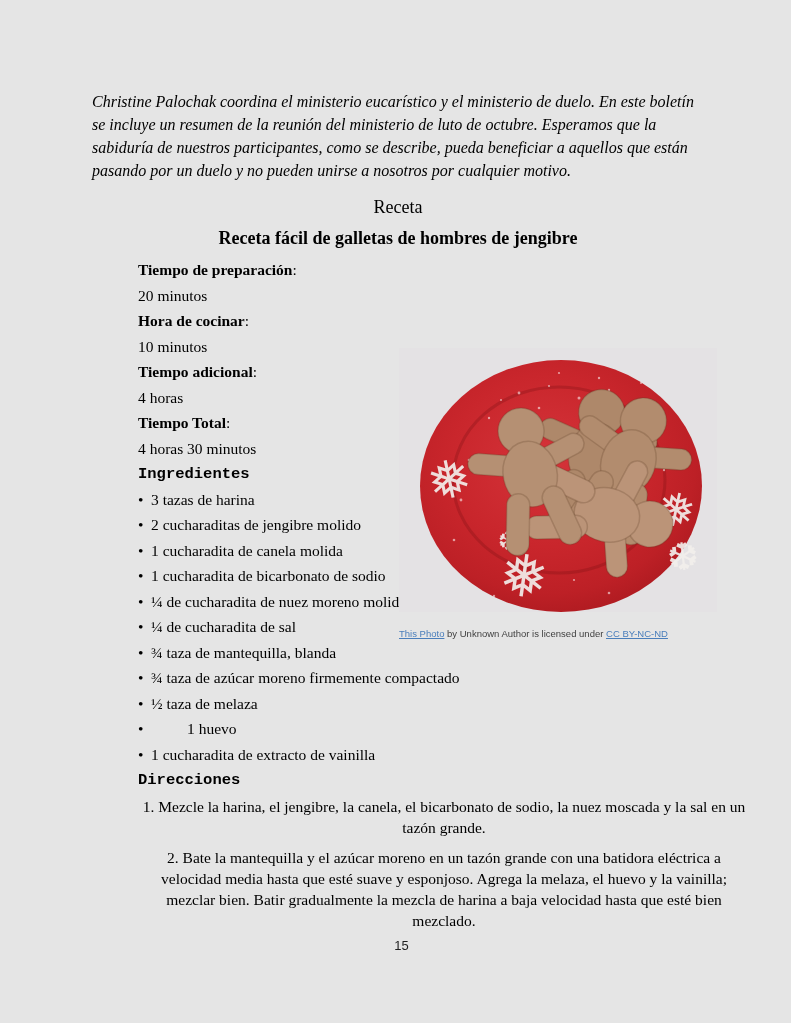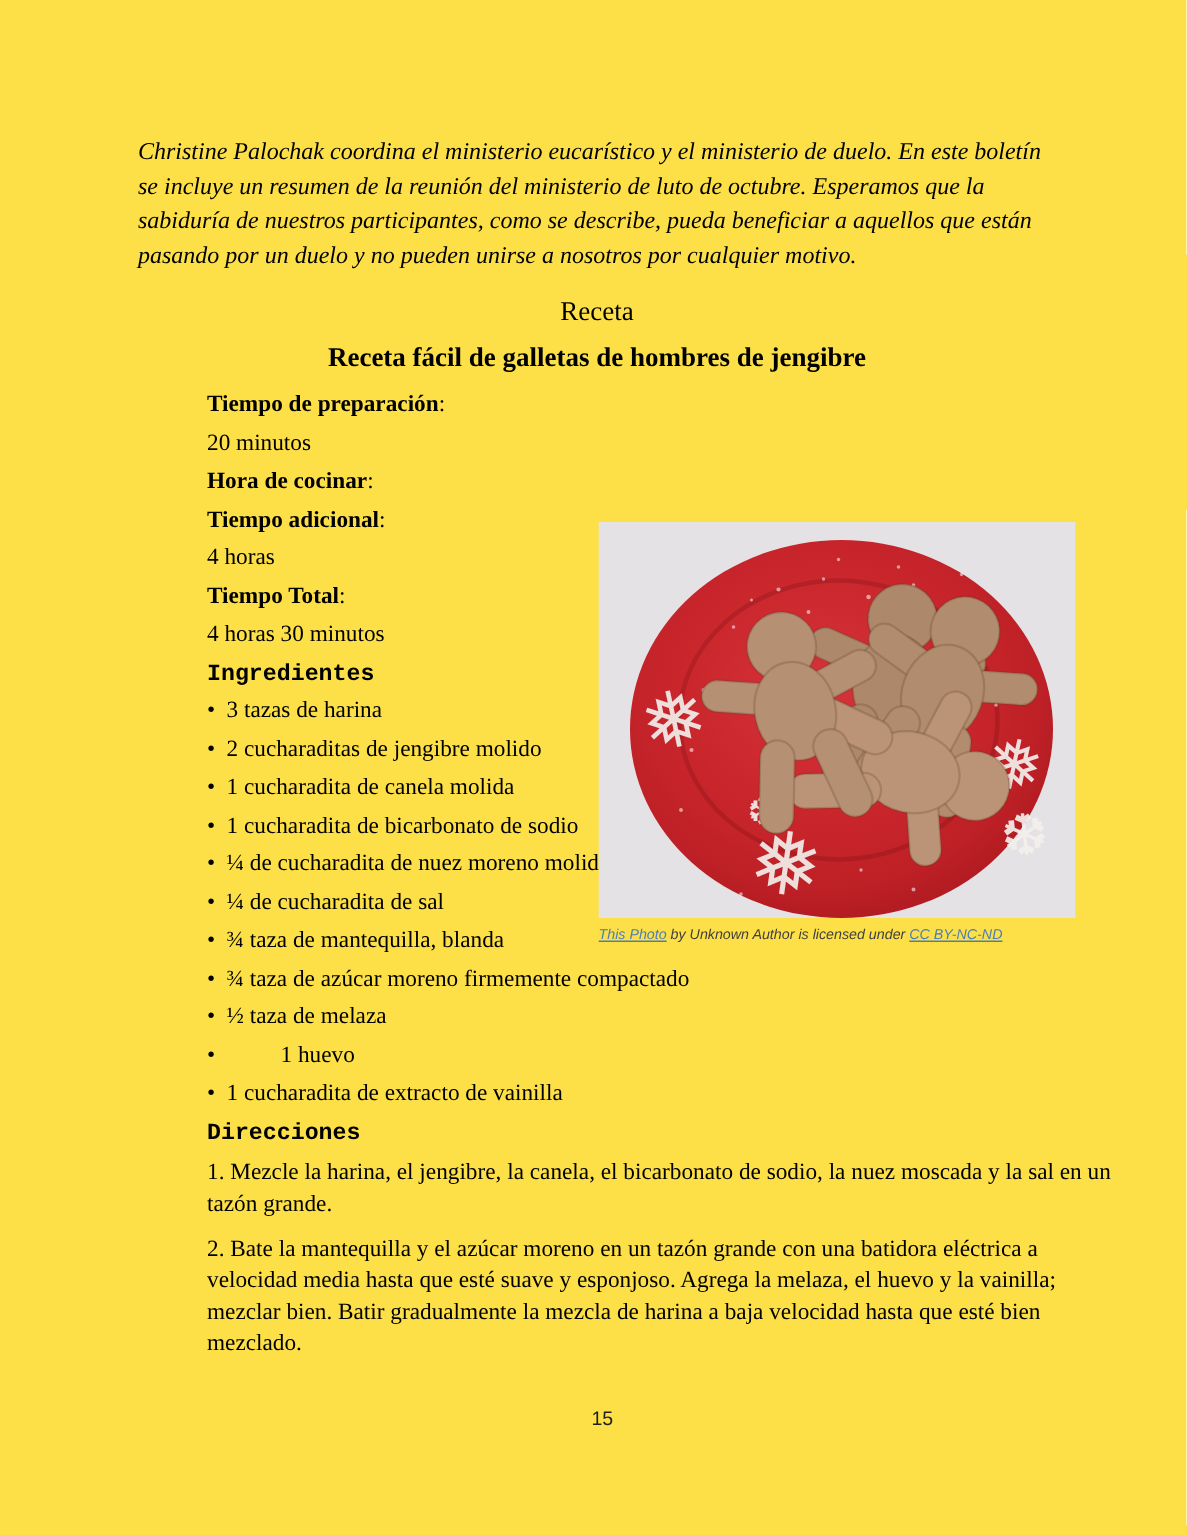--- a/index.html
+++ b/index.html
@@ -1,18 +1,18 @@
 <!DOCTYPE html>
 <html><head>
 <meta charset="utf-8">
 <style>
   * { margin:0; padding:0; box-sizing:border-box; }
   html,body { background:#ffffff; }
   .page {
-    position:relative; width:791px; height:1023px; background:#fde047;
+    position:relative; width:791px; height:1023px; background:#e5e5e5;
     font-family:"Liberation Serif","DejaVu Serif",serif; color:#000;
     overflow:hidden; margin:0 auto;
   }
   .intro {
     position:absolute; left:92px; top:90px; width:612px;
     font-style:italic; font-size:16px; line-height:23px;
   }
   .title {
     position:absolute; left:92px; top:196px; width:612px;
     text-align:center; font-weight:normal; font-size:18px; line-height:22px;
@@ -24,26 +24,26 @@
   .flow { position:absolute; left:92px; top:260px; width:612px;margin-left:46px; }
   .flow p, .flow li { font-size:15.5px; line-height:20px; margin:0 0 5.5px 0; }
   .meta-label { font-weight:bold; }
   .meta-label .colon { font-weight:normal; }
   .section-heading { font-weight:bold;font-family:Liberation Mono, monospace; }
   ul.ingredients { list-style:none; }
   ul.ingredients li { display:block;font-family:Liberation Serif, serif; }
   ul.ingredients .blt { display:inline-block; width:13px; }
   ul.ingredients li.tabbed .ing-text { margin-left:36px; }
   .directions-heading { font-weight:bold; margin-top:5px !important; margin-bottom:6px !important; }
-  .step { line-height:21px !important; margin-bottom:9px !important; }
+  .step { line-height:21px !important; margin-bottom:9px !important;text-align:center; }
   .figure { position:absolute; left:399px; top:348px; width:318px; }
   .photo-frame { width:318px; height:264px; display:block; }
   .caption {
-    margin-top:6px; font-family:"Liberation Sans","DejaVu Sans",sans-serif;
-    font-size:9.5px; line-height:11px; color:#3f3f3f; height:11px; overflow:hidden;font-style:italic;
+    margin-top:16px; font-family:"Liberation Sans","DejaVu Sans",sans-serif;
+    font-size:9.5px; line-height:11px; color:#3f3f3f; height:11px; overflow:hidden;
   }
   .caption a { color:#4a7ebb; text-decoration:underline; cursor:pointer; }
   .page-number {
     position:absolute; left:0; top:938px; width:791px; text-align:center;
     font-family:"Liberation Sans","DejaVu Sans",sans-serif; font-size:13px; color:#1f1f1f;padding-left:12px;
   }
   .snowtext { font-family:"DejaVu Sans",sans-serif; }
 </style>
 </head>
 <body>
@@ -54,20 +54,21 @@
 
   <h1 class="title">Receta</h1>
   <h2 class="subtitle">Receta fácil de galletas de hombres de jengibre</h2>
 
   <div class="flow">
 
     <p class="meta-label"><strong>Tiempo de preparación</strong><span class="colon">:</span></p>
     <p class="meta-value">20 minutos</p>
 
     <p class="meta-label"><strong>Hora de cocinar</strong><span class="colon">:</span></p>
+    <p class="meta-value">10 minutos</p>
 
     <p class="meta-label"><strong>Tiempo adicional</strong><span class="colon">:</span></p>
     <p class="meta-value">4 horas</p>
 
     <p class="meta-label"><strong>Tiempo Total</strong><span class="colon">:</span></p>
     <p class="meta-value">4 horas 30 minutos</p>
 
     <p class="section-heading">Ingredientes</p>
 
     <ul class="ingredients">

